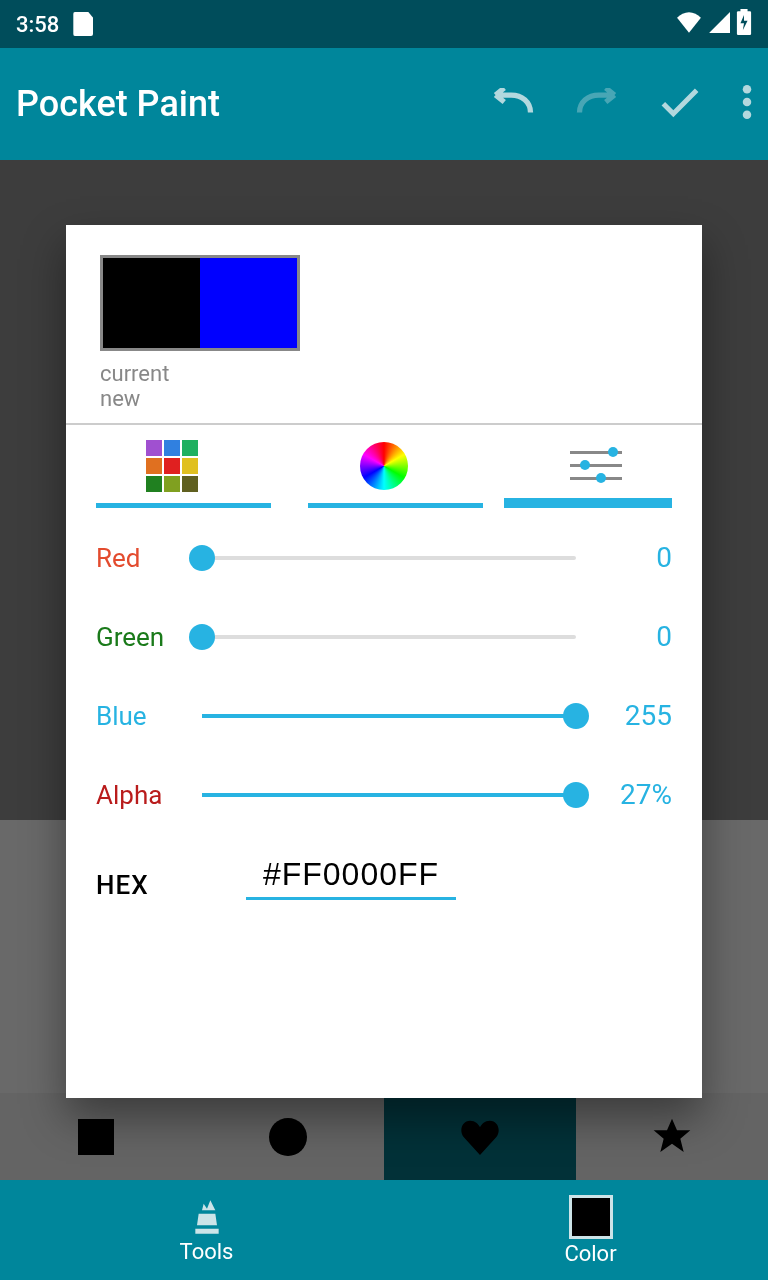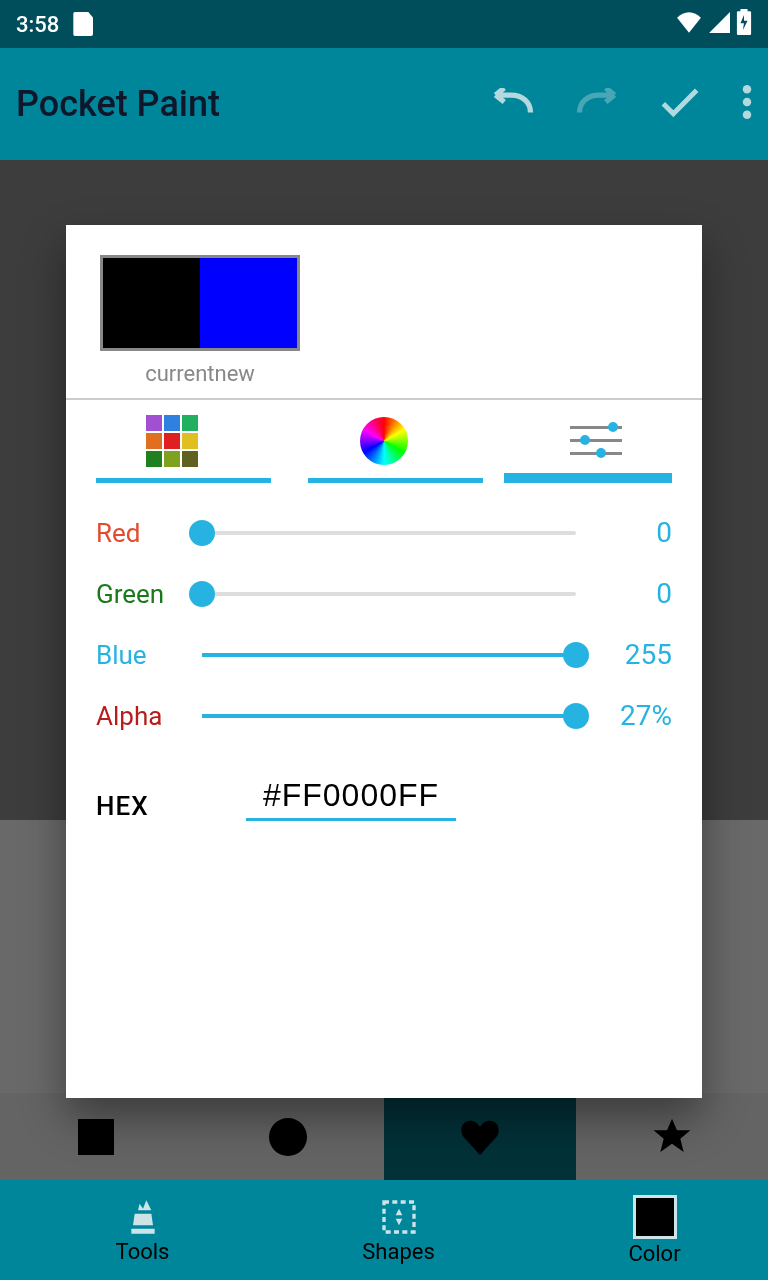--- a/index.html
+++ b/index.html
@@ -17,21 +17,21 @@
   padding: 0 16px; color: #fff; font-size: 22px; font-weight: 500;
 }
 .status-left { display: flex; align-items: center; gap: 14px; }
 .status-right { display: flex; align-items: center; gap: 6px; }
 .sd-icon { width: 20px; height: 24px; background: #fff; border-radius: 2px 2px 2px 2px; position: relative; clip-path: polygon(0 0, 75% 0, 100% 25%, 100% 100%, 0 100%);}
 
 .app-bar {
   height: 112px; background: #00869b;
   display: flex; align-items: center; padding: 0 16px;
 }
-.app-title { color: #0f172a; font-size: 36px; font-weight: 500; flex: 1;}
+.app-title { color: #ffffff; font-size: 36px; font-weight: 500; flex: 1;}
 .app-actions { display: flex; align-items: center; gap: 42px; color: #b3d8de;}
 
 .canvas-area {
   position: absolute; top: 160px; left:0; right:0; bottom: 0;
   background: #888;
 }
 .scrim {
   position: absolute; inset: 0; background: rgba(0,0,0,.55);
 }
 
@@ -40,53 +40,53 @@
   background: #dedede;
   display:flex;
 }
 .shape-bar .cell{flex:1;display:flex;align-items:center;justify-content:center;font-size:40px;}
 .shape-bar .sel{background:#066d7d;}
 
 .bottom-nav {
   position: absolute; left:0; right:0; bottom:0; height: 100px;
   background: #00869b; display:flex;
 }
-.bottom-nav .nav{flex:1;display:flex;flex-direction:column;align-items:center;justify-content:center;color:#000000;gap:2px;margin-left:29px;}
+.bottom-nav .nav{flex:1;display:flex;flex-direction:column;align-items:center;justify-content:center;color:#ffffff;gap:2px;margin-left:29px;}
 .bottom-nav .nav span{font-size:22px;}
 .color-box{width:44px;height:44px;background:#000;border:3px solid #cce4e8;}
 
 .dialog {
   position: absolute; left: 66px; width: 636px; top: 225px; bottom: 182px;
   background: #fff; display:flex; flex-direction: column;
   box-shadow: 0 20px 40px rgba(0,0,0,.4);
 }
 .dlg-top{padding:30px 34px 12px;display:flex;align-items:flex-start;gap:30px;}
 .swatch-wrap{display:flex;flex-direction:column;align-items:center;}
 .swatch{width:200px;height:96px;border:3px solid #888;display:flex;}
 .sw-half{flex:1;}
-.sw-labels{display:flex;width:200px;justify-content:center;margin-top:10px;color:#888;font-size:22px;}
+.sw-labels{display:flex;width:200px;justify-content:flex-start;margin-top:10px;color:#888;font-size:22px;flex-direction:column;}
 .pipette{
   margin-left:auto;background:#e3e3e3;border-radius:4px;
   padding:24px 32px;display:flex;align-items:center;gap:18px;
   font-size:28px;letter-spacing:3px;font-weight:500;color:#000;
 }
 .dlg-sep{height:2px;background:#ccc;}
 
 .tabs{display:flex;height:86px;border-bottom:5px solid transparent;}
 .tab{flex:1;display:flex;align-items:center;justify-content:center;position:relative;}
 .tab-ind{position:absolute;left:30px;right:7px;bottom:-2px;height:5px;background:#27b3e2;}
 .tab-ind.thick{height:10px;left:14px;right:30px;}
 .palette-icon{display:grid;grid-template-columns:repeat(3,16px);grid-template-rows:repeat(3,16px);gap:2px;}
 .palette-icon div{width:16px;height:16px;}
 .rainbow{width:48px;height:48px;border-radius:50%;background:conic-gradient(red,yellow,lime,cyan,blue,magenta,red);}
 .sliders-icon{display:flex;flex-direction:column;gap:10px;}
 .sliders-icon .line{width:52px;height:3px;background:#888;position:relative;}
 .sliders-icon .dot{position:absolute;width:10px;height:10px;border-radius:50%;background:#27b3e2;top:-4px;}
 
-.sliders-panel{padding:30px 30px 10px;display:flex;flex-direction:column;gap:28px;}
+.sliders-panel{padding:30px 30px 10px;display:flex;flex-direction:column;gap:46px;}
 .srow{display:flex;align-items:center;gap:6px;}
 .srow .label{width:100px;font-size:26px;}
 .srow .val{width:90px;text-align:right;font-size:28px;color:#27b3e2;}
 .slider{flex:1;height:4px;background:#ddd;position:relative;border-radius:2px;}
 .slider .fill{position:absolute;left:0;top:0;bottom:0;background:#27b3e2;}
 .slider .thumb{position:absolute;width:26px;height:26px;border-radius:50%;background:#27b3e2;top:-11px;transform:translateX(-50%);}
 
 .hexrow{display:flex;align-items:center;padding:30px 30px 10px;gap:30px;}
 .hexrow .label{font-size:26px;font-weight:500;letter-spacing:1px;width:120px;margin-top:19px;}
 .hex-input{font-size:32px;font-weight:500;letter-spacing:1px;border:none;border-bottom:3px solid #27b3e2;padding:4px 0;width:210px;text-align:center;}
@@ -180,27 +180,20 @@
       </svg>
     </div>
 </div>
 
 <div class="bottom-nav">
   <div class="nav">
     <svg width="40" height="40" viewBox="0 0 24 24">
         <path fill="#cce4e8" d="M5 22h14v-3H5v3zm1-5h12l-1-7H7l-1 7zm3-9l1-4 2 3 2-5 2 4 1 2H9z"></path>
       </svg>
     <span>Tools</span>
-  </div>
-  <div class="nav">
-    <svg width="40" height="40" viewBox="0 0 24 24">
-        <rect x="3" y="3" width="18" height="18" fill="none" stroke="#cce4e8" stroke-width="2" stroke-dasharray="3 2"></rect>
-        <path fill="#cce4e8" d="M12 7l2 4h-4z M12 17l-2-4h4z"></path>
-      </svg>
-    <span>Shapes</span>
   </div>
   <div class="nav">
     <div class="color-box"></div>
     <span>Color</span>
   </div>
 </div>
 
 <div class="scrim" style="top:160px;bottom:100px;left:0;right:0;position:absolute;"></div>
 
 <div class="dialog">

